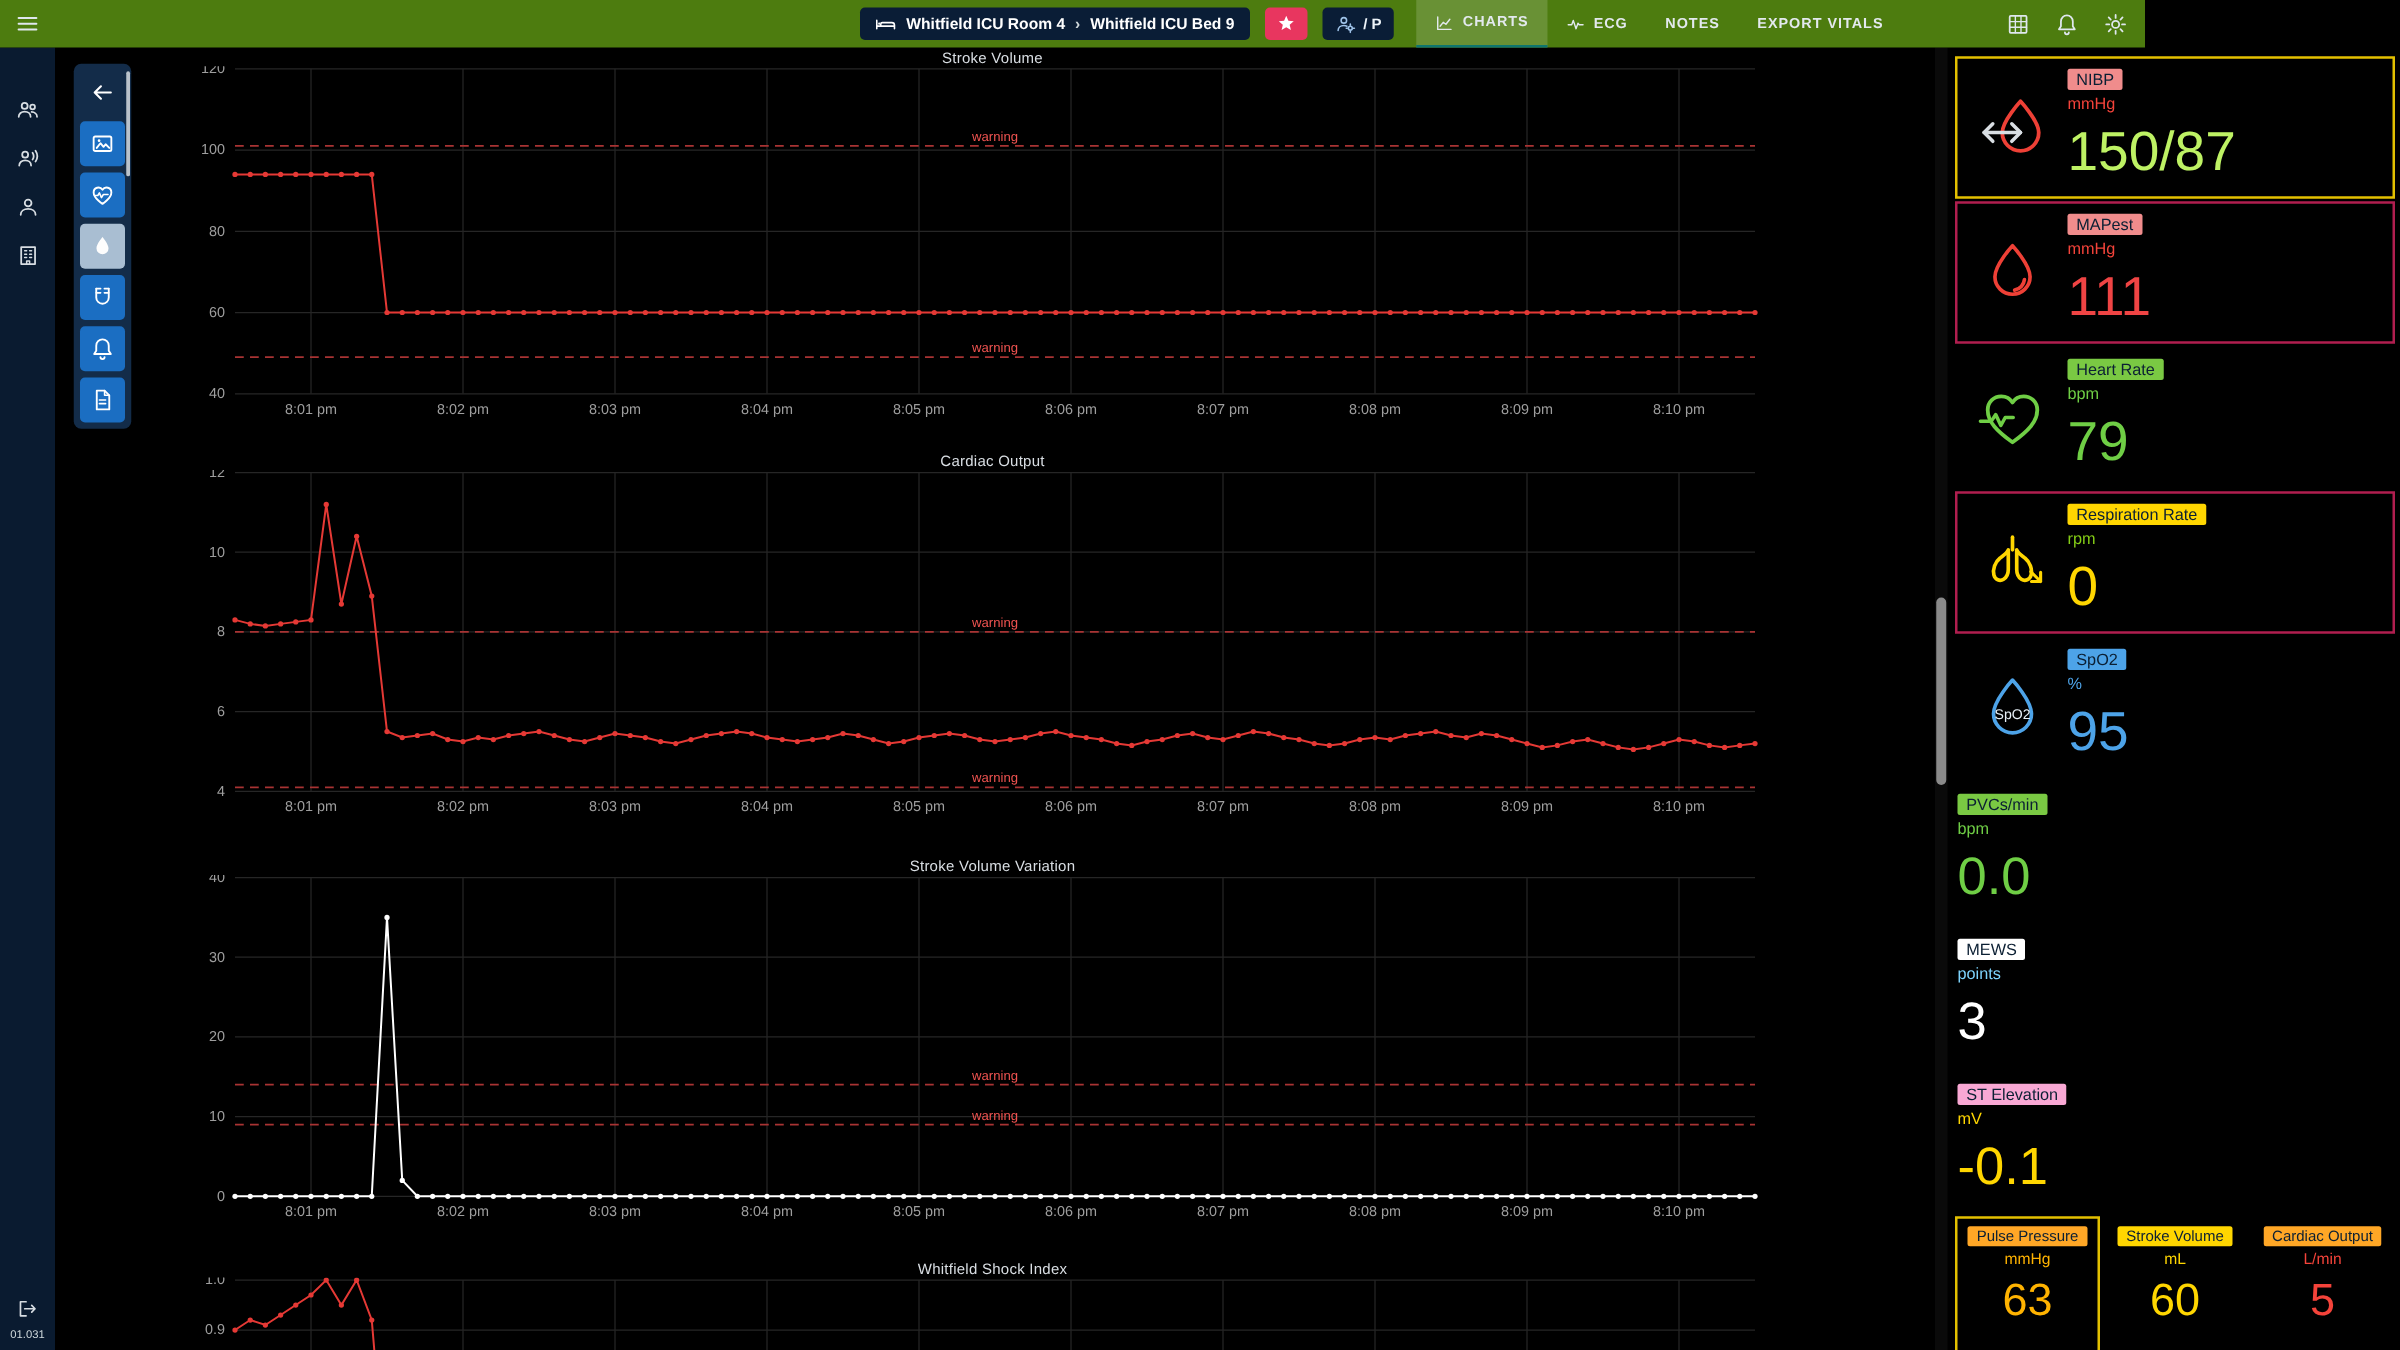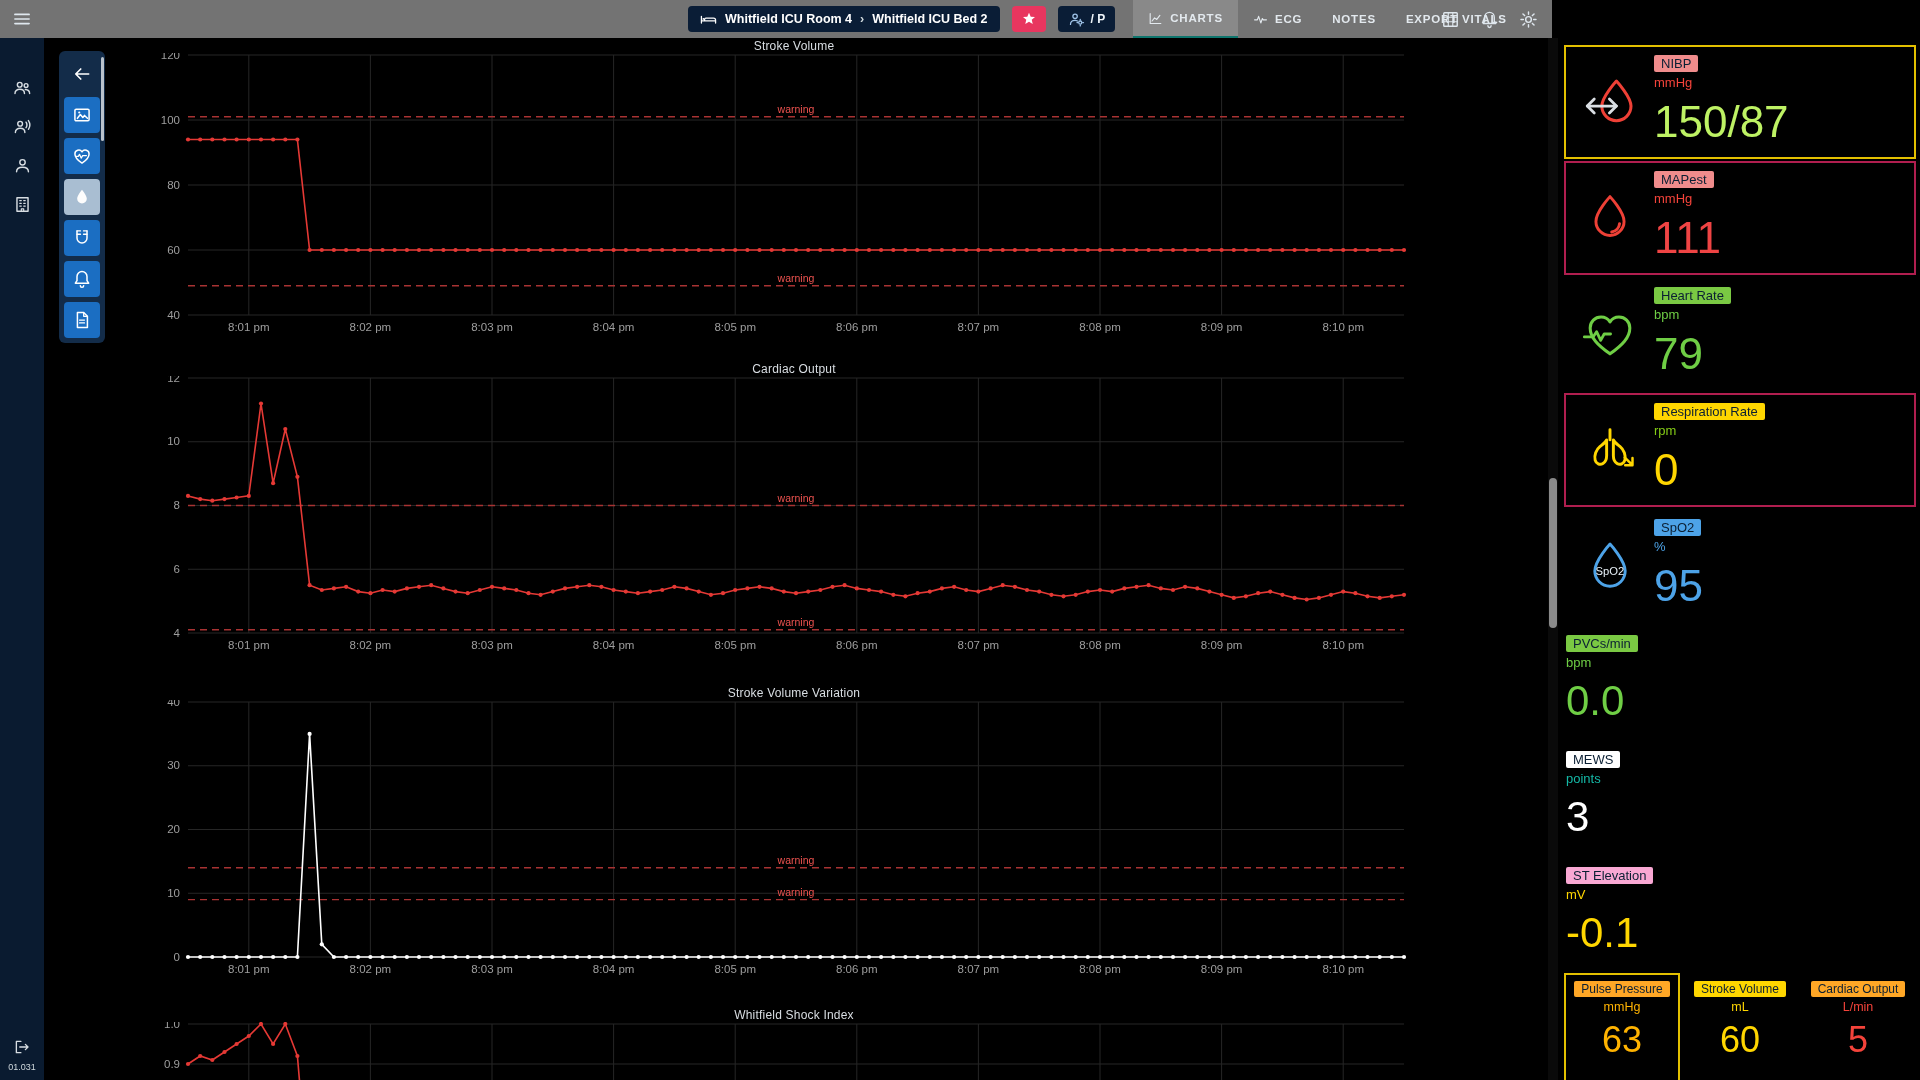--- a/index.html
+++ b/index.html
@@ -1,19 +1,19 @@
 <!DOCTYPE html>
 <html><head>
 <meta charset="utf-8">
 <style>
   *{box-sizing:border-box;margin:0;padding:0}
   html,body{width:1920px;height:1080px;overflow:hidden;background:#000;font-family:"Liberation Sans",sans-serif;color:#e8eef4}
   .ic{display:inline-flex;align-items:center;justify-content:center}
   
-  .topbar{position:absolute;top:0;left:0;width:1552px;height:38px;background:#737373;z-index:30;display:flex;align-items:center}
+  .topbar{position:absolute;top:0;left:0;width:1716px;height:38px;background:#4d7c0f;z-index:30;display:flex;align-items:center}
   .hamburger{position:absolute;left:12px;top:0;height:38px;display:flex;align-items:center;color:#dfe7ee;cursor:pointer}
   .tb-center{position:absolute;left:688px;top:0;height:38px;display:flex;align-items:center;gap:12px}
   .crumb{height:26px;background:#0a1d36;border-radius:4px;display:flex;align-items:center;gap:8px;padding:0 12px;font-size:12.5px;font-weight:bold;color:#fff;cursor:pointer}
   .crumb .sep{color:#cfd8dc;font-weight:bold}
   .fav-btn{width:34px;height:26px;border-radius:4px;background:#e8365f;display:flex;align-items:center;justify-content:center;color:#fff;cursor:pointer}
   .pmode{height:26px;background:#0a1d36;border-radius:4px;display:flex;align-items:center;gap:6px;padding:0 10px;font-size:12px;font-weight:bold;color:#eef4f9;cursor:pointer}
   .pmode .ic{color:#9fc3e8}
   .tabs{display:flex;align-items:stretch;height:38px;margin-left:6px}
   .tab{display:flex;align-items:center;gap:7px;padding:0 15px;font-size:11.5px;letter-spacing:.8px;color:#e3e9ee;cursor:pointer;font-weight:bold}
   .tab.active{background:rgba(255,255,255,.16);border-bottom:2px solid #0f766e}
@@ -65,21 +65,21 @@
   <div class="tb-center">
     <div class="crumb">
       <span class="ic">
           <svg viewBox="0 0 24 24" width="17" height="17" fill="none" stroke="currentColor" stroke-width="1.8" stroke-linecap="round" stroke-linejoin="round">
             <path d="M2 7.5v9.5M2 14h20v3M6.5 14v-2.2a1.8 1.8 0 0 1 1.8-1.8H19a3 3 0 0 1 3 3v1"></path>
             <circle cx="4.8" cy="11.2" r="1.3" fill="currentColor" stroke="none"></circle>
           </svg>
         </span>
       <span>Whitfield ICU Room 4</span>
       <span class="sep">›</span>
-      <span>Whitfield ICU Bed 2</span>
+      <span>Whitfield ICU Bed 9</span>
     </div>
     <div class="fav-btn">
       <span class="ic">
           <svg viewBox="0 0 24 24" width="16" height="16" fill="none" stroke="currentColor" stroke-width="1.8" stroke-linecap="round" stroke-linejoin="round">
             <path d="M12 2.5l2.6 6 6.4.5-4.9 4.2 1.5 6.3-5.6-3.4-5.6 3.4 1.5-6.3L3 9l6.4-.5z" fill="currentColor" stroke="none"></path>
           </svg>
         </span>
     </div>
     <div class="pmode">
       <span class="ic">
@@ -884,21 +884,21 @@
     <div class="vtile noicon">
       <div class="vcontent">
         <span class="badge" style="background:#7ac943">PVCs/min</span>
         <span class="unit" style="color:#6fce45">bpm</span>
         <span class="vvalue" style="color:#6fce45">0.0</span>
       </div>
     </div>
     <div class="vtile noicon">
       <div class="vcontent">
         <span class="badge" style="background:#ffffff">MEWS</span>
-        <span class="unit" style="color:#14b8a6">points</span>
+        <span class="unit" style="color:#7dd3fc">points</span>
         <span class="vvalue" style="color:#ffffff">3</span>
       </div>
     </div>
     <div class="vtile noicon">
       <div class="vcontent">
         <span class="badge" style="background:#f9a8d4">ST Elevation</span>
         <span class="unit" style="color:#ffd600">mV</span>
         <span class="vvalue" style="color:#ffd600">-0.1</span>
       </div>
     </div>

